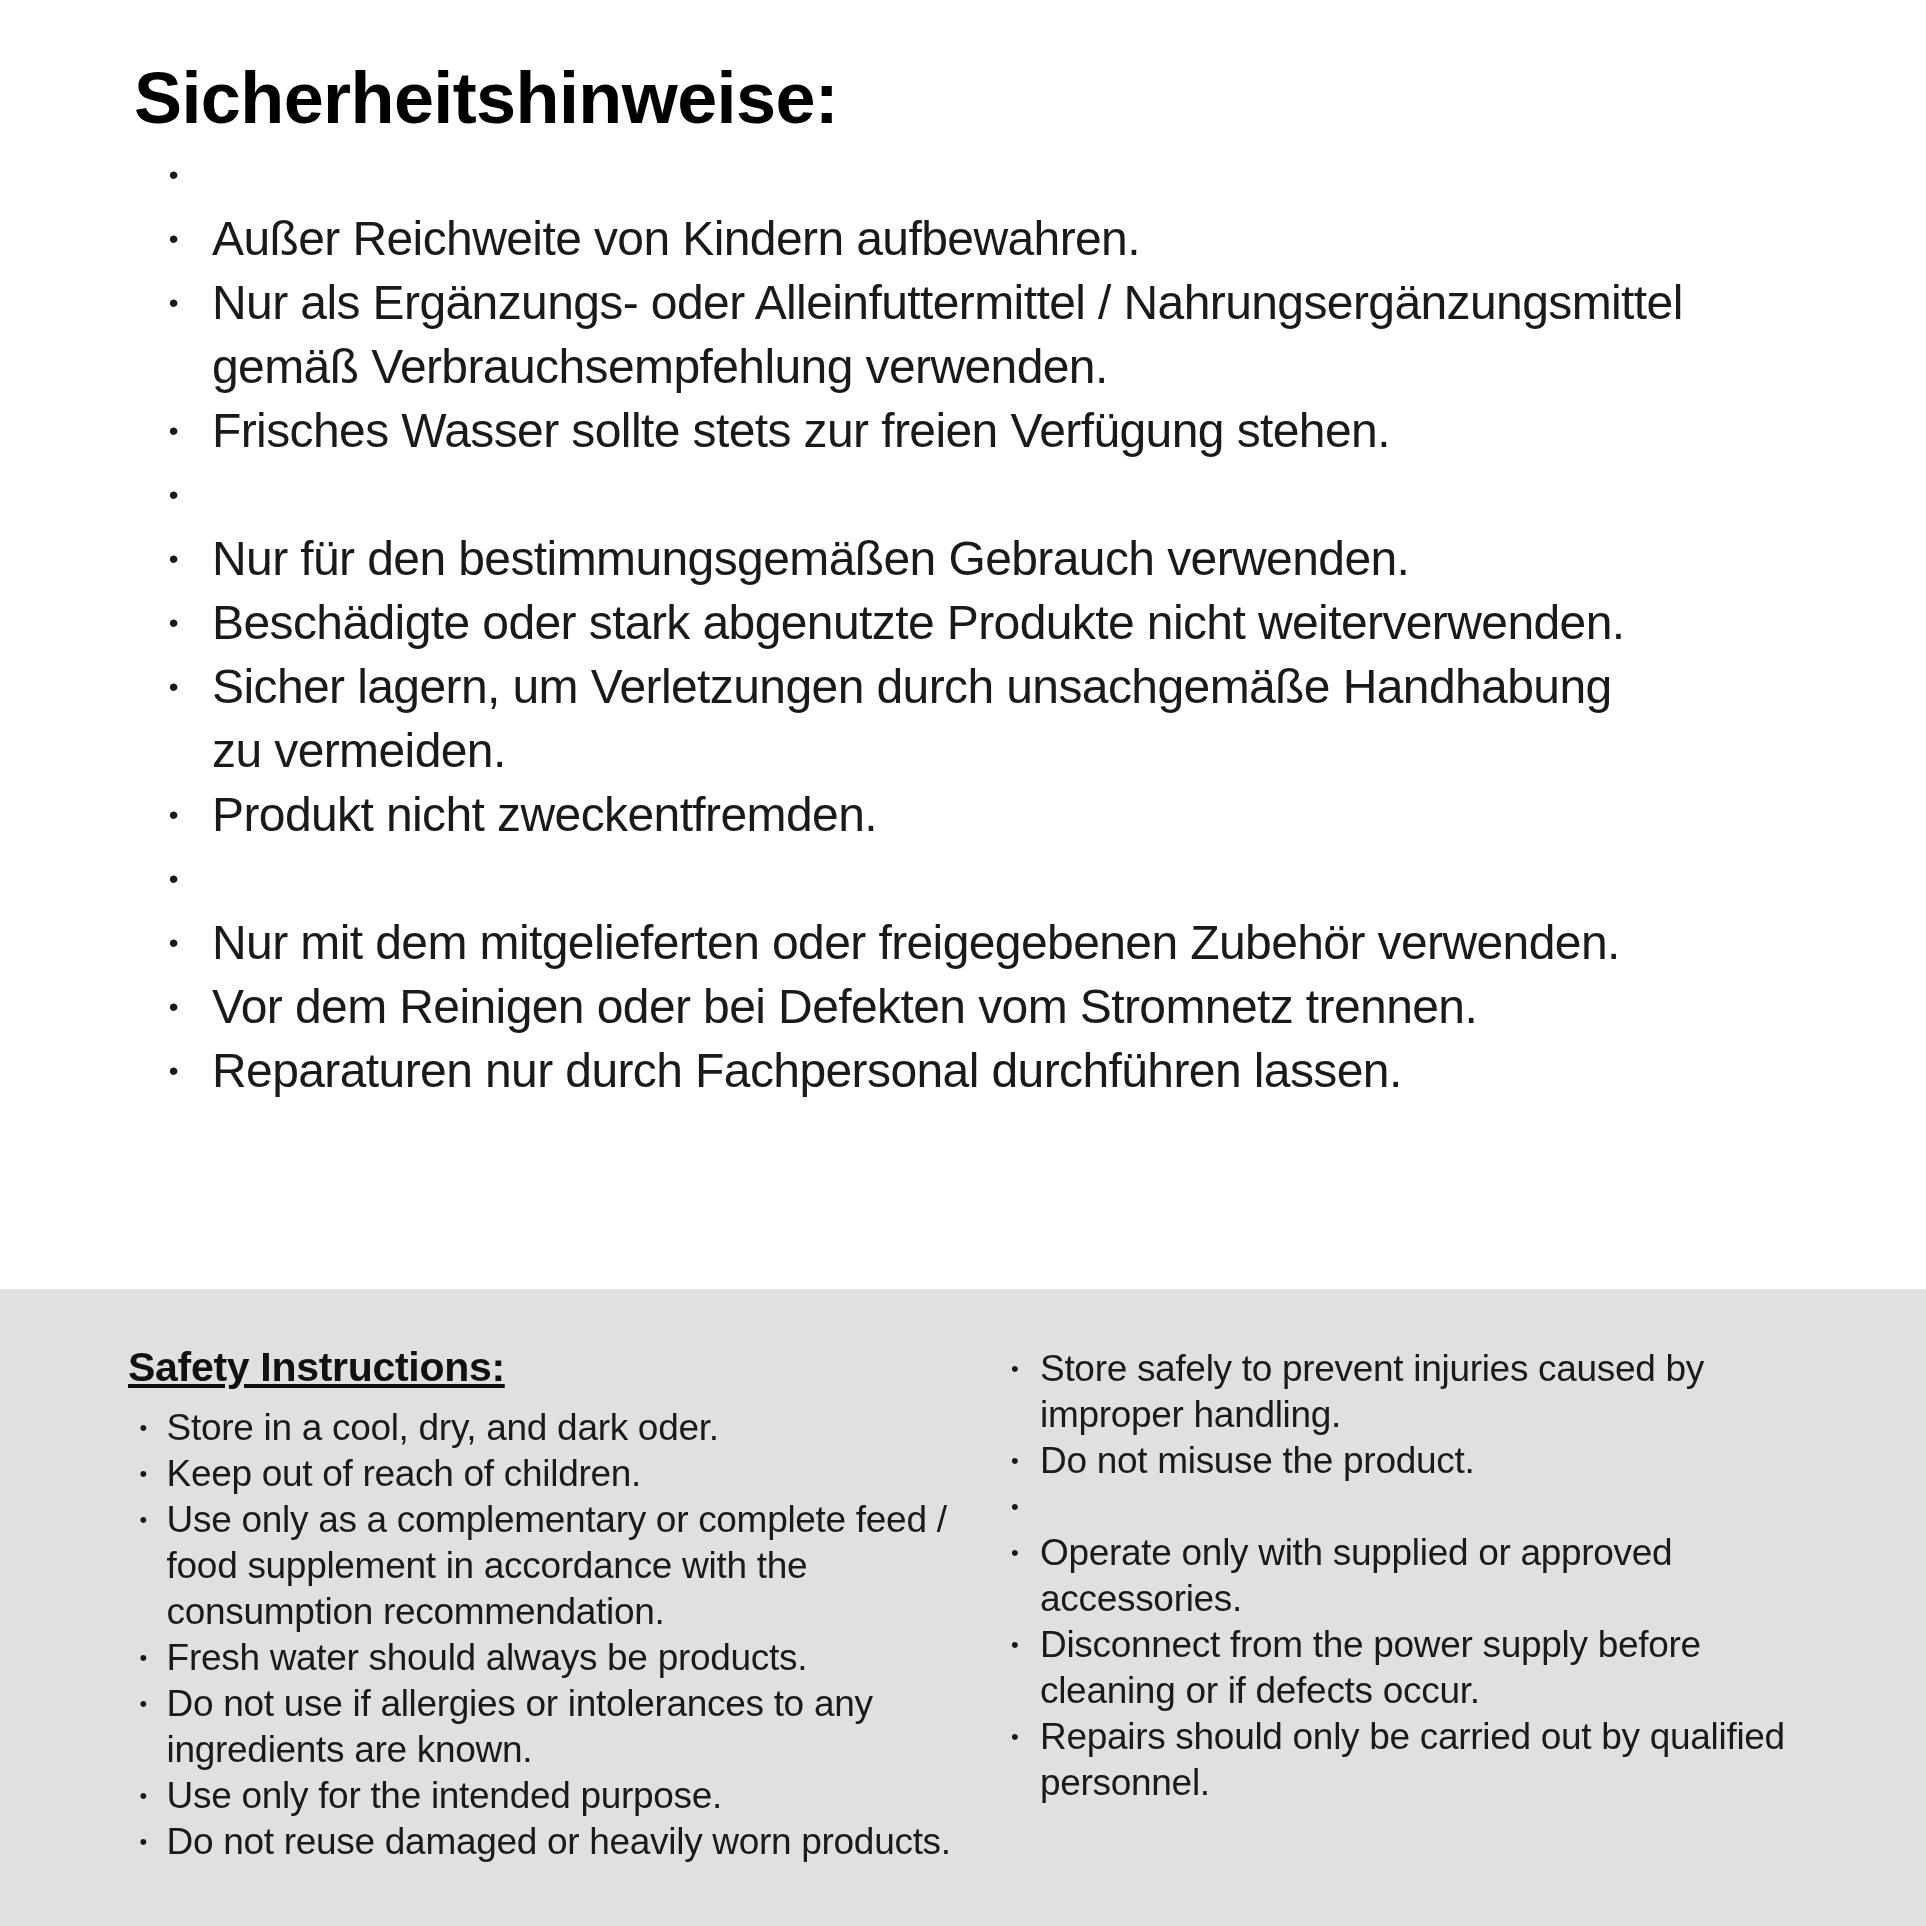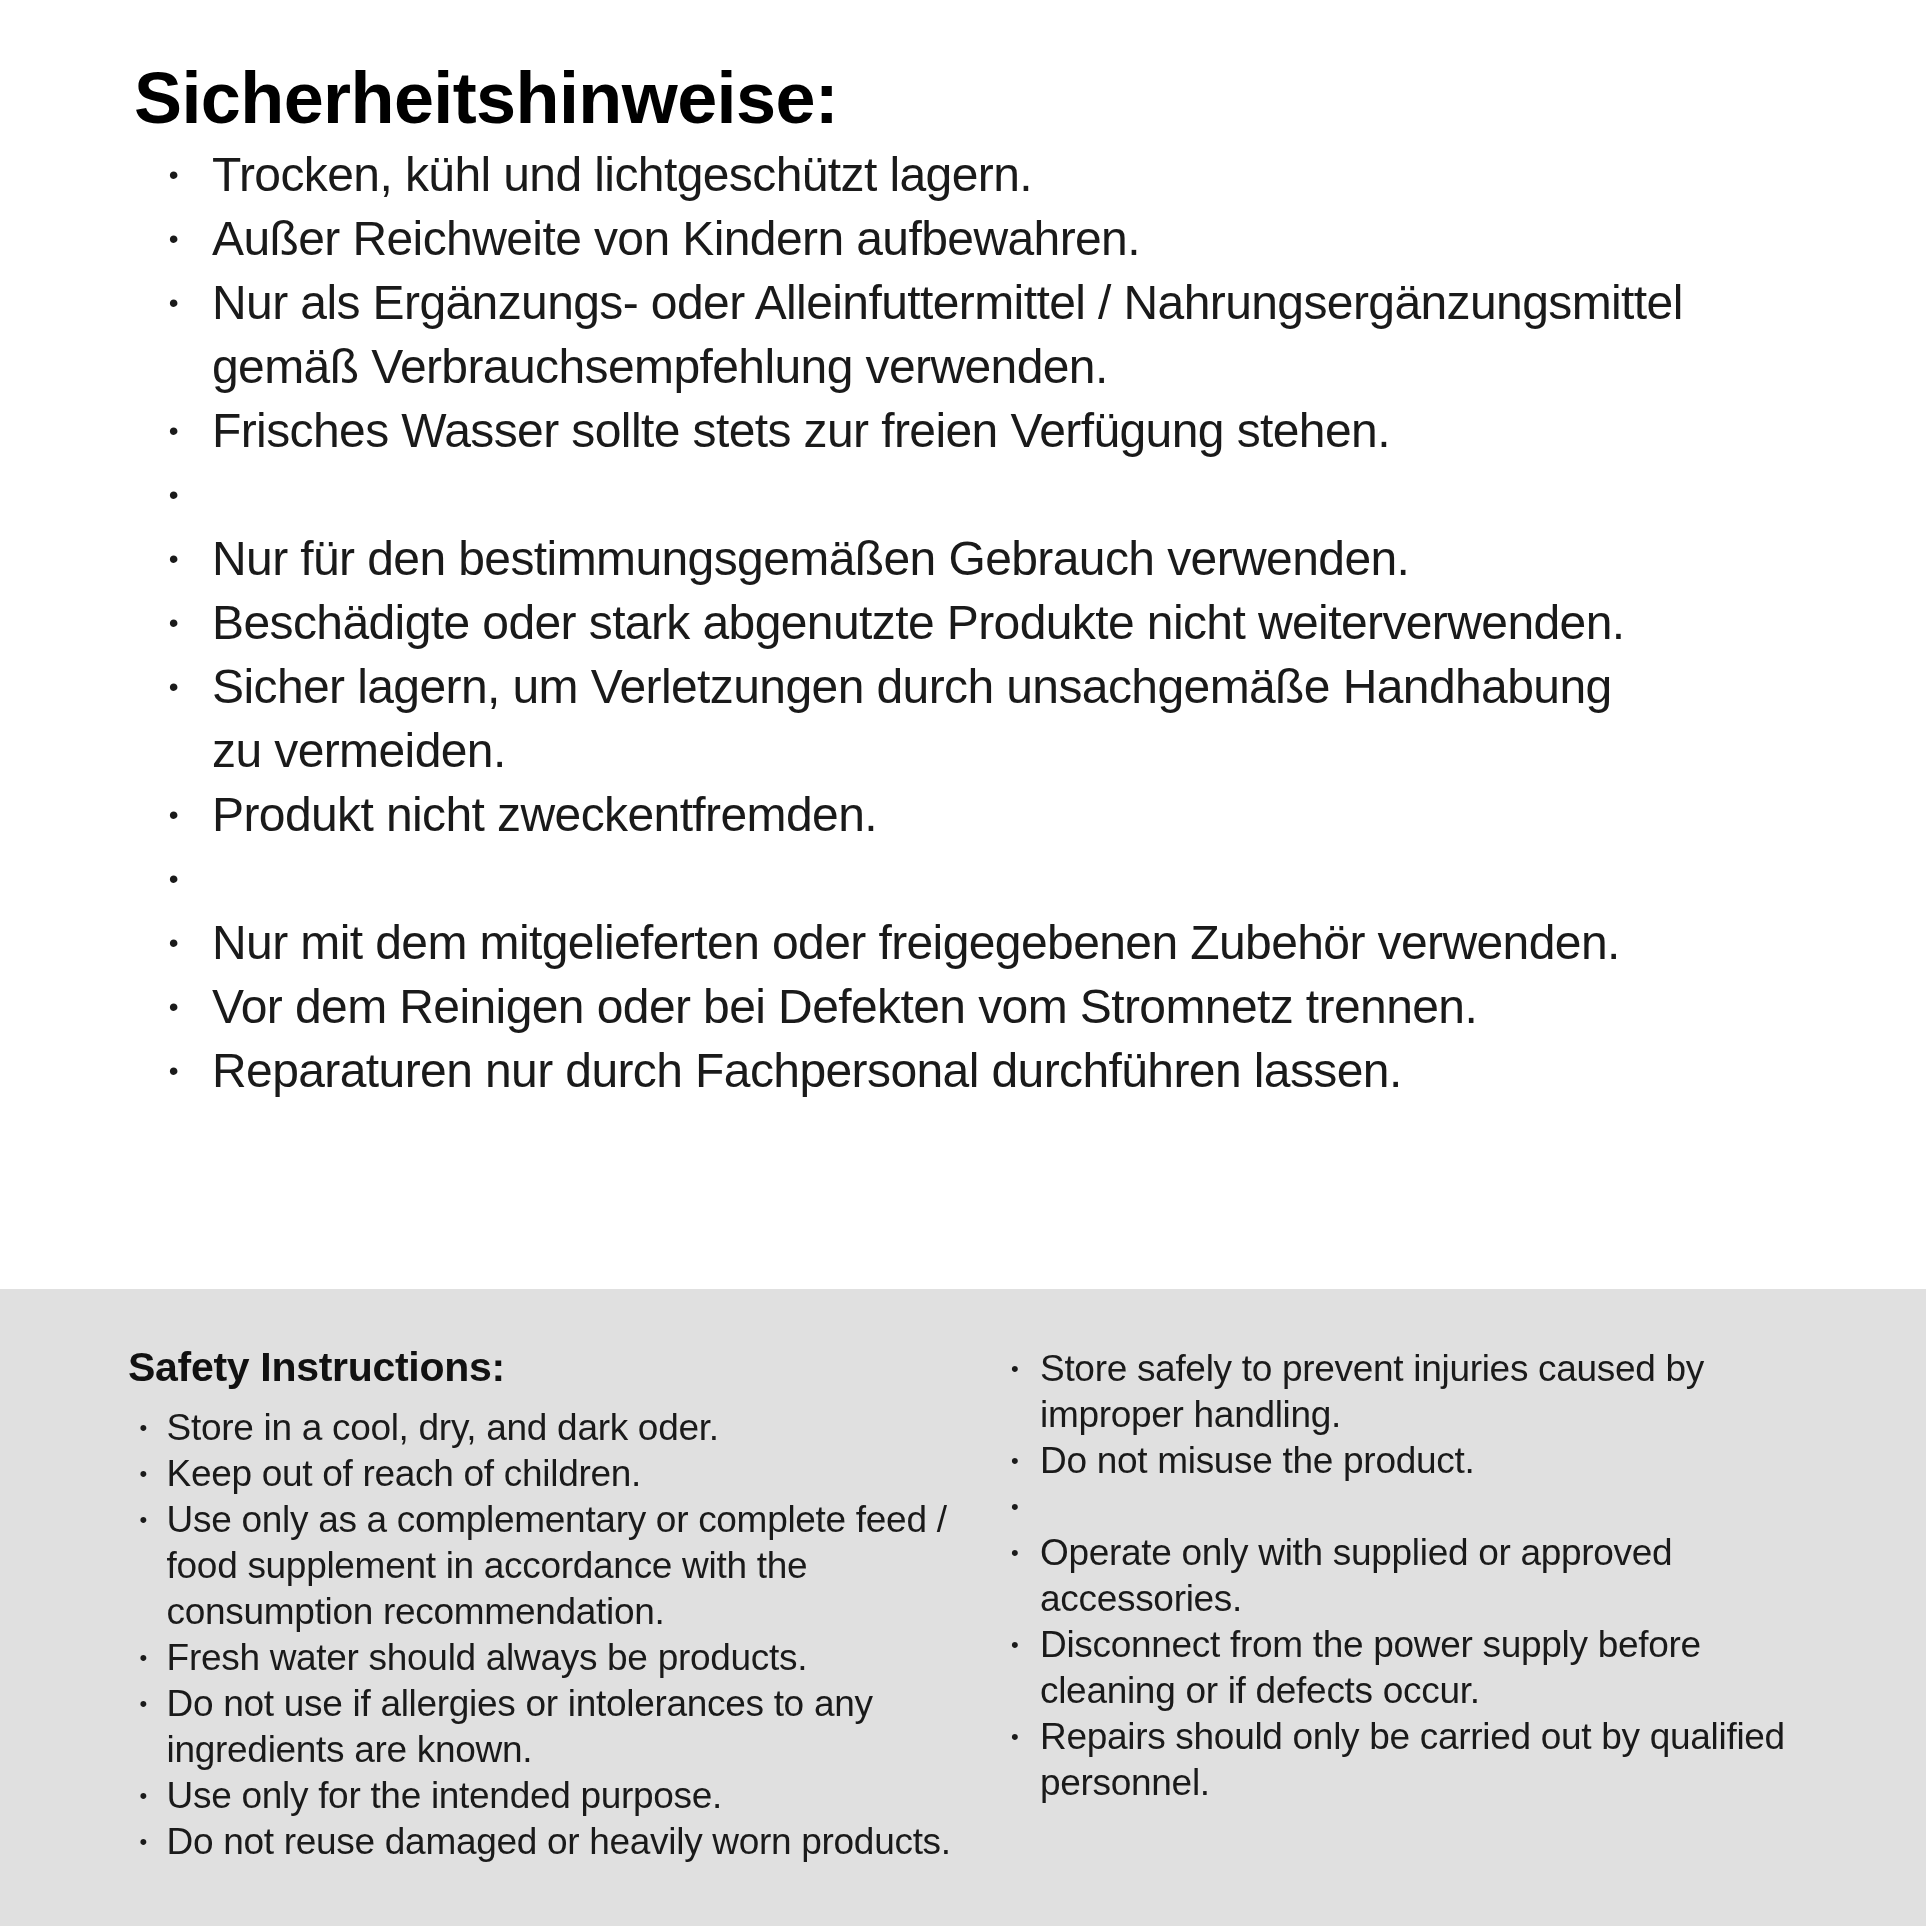--- a/index.html
+++ b/index.html
@@ -62,20 +62,21 @@
   }
   .en-col-left  { left: 128px;  top: 1347px; }
   .en-col-right { left: 1011px; top: 1346px; }
   .en-title {
     font-size: 41px;
     font-weight: 700;
     line-height: 1;
     letter-spacing: -0.3px;
     color: #111111;
     margin-bottom: 16.7px;
+    text-decoration: underline;
   }
   .en-list .row {
     display: flex;
     align-items: flex-start;
   }
   .en-col-left .en-list { padding-left: 11.6px; }
   .en-list .dot {
     flex: 0 0 27px;
     width: 27px;
     font-size: 22px;
@@ -92,21 +93,20 @@
   }
 </style>
 </head>
 <body>
 
 <h1 class="de-title">Sicherheitshinweise:</h1>
 
 <div class="de-list">
   <div class="row">
       <span class="dot">•</span>
-      <span class="bullet-text">Trocken, kühl und lichtgeschützt lagern.</span>
     </div>
   <div class="row">
       <span class="dot">•</span>
       <span class="bullet-text">Außer Reichweite von Kindern aufbewahren.</span>
     </div>
   <div class="row">
       <span class="dot">•</span>
       <span class="bullet-text">Nur als Ergänzungs- oder Alleinfuttermittel / Nahrungsergänzungsmittel
 gemäß Verbrauchsempfehlung verwenden.</span>
     </div>

